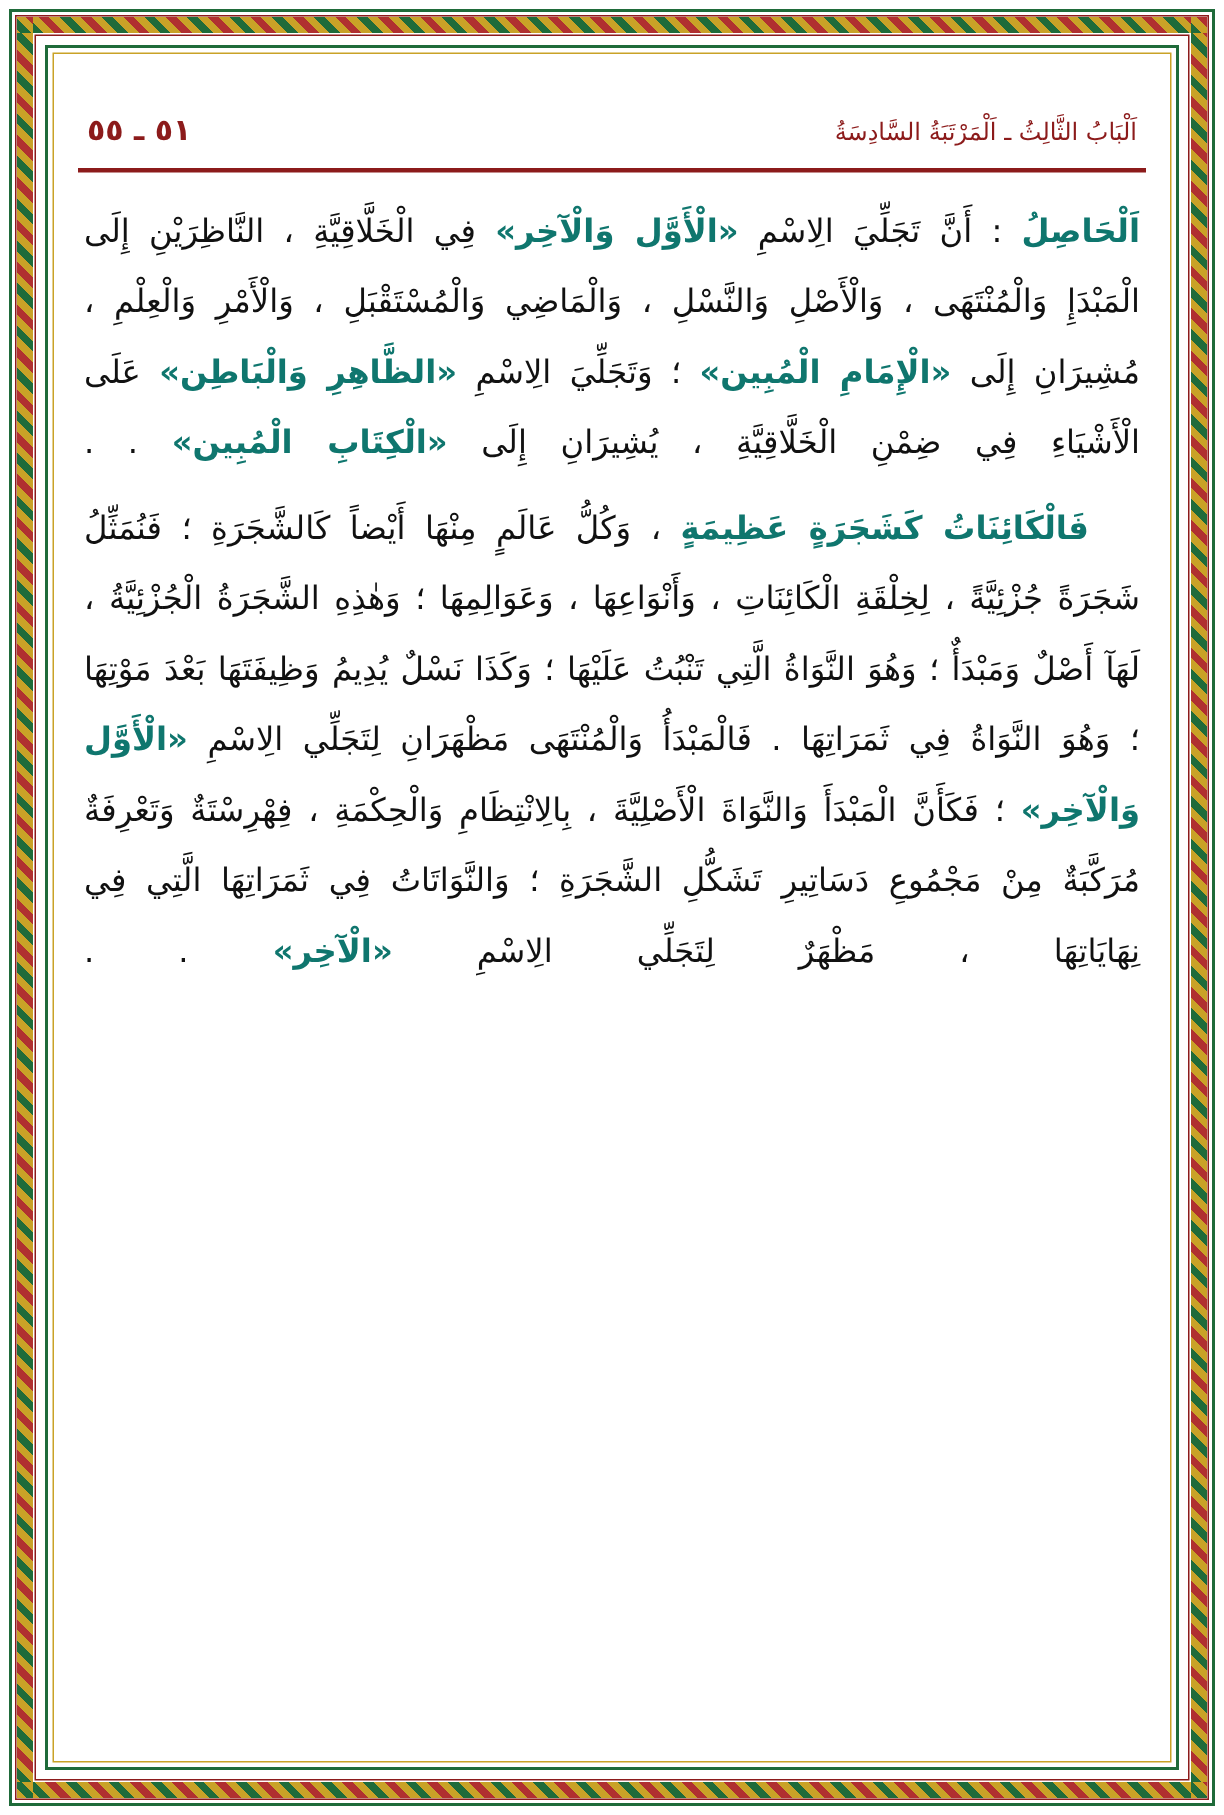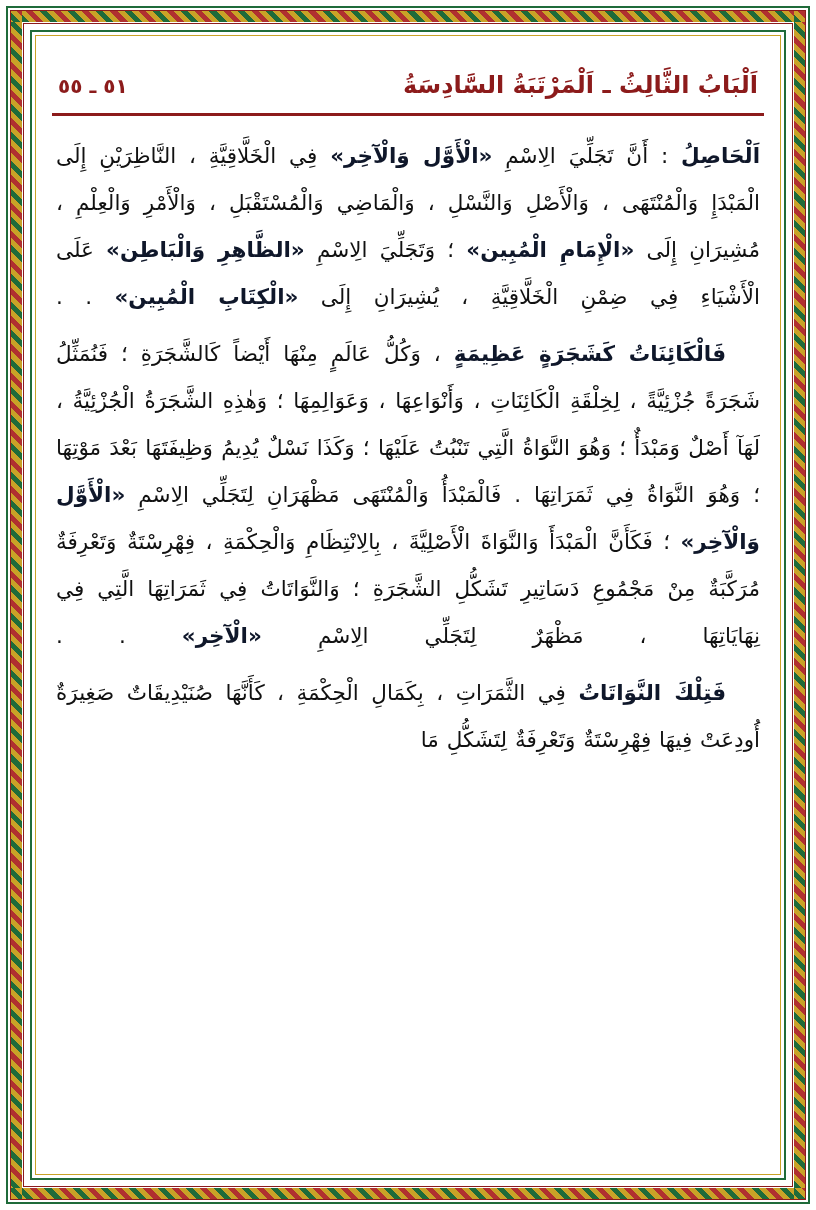--- a/index.html
+++ b/index.html
@@ -85,22 +85,22 @@
   .header {
     display: flex;
     flex-direction: row;
     align-items: baseline;
     justify-content: space-between;
     direction: rtl;
     padding: 14px 12px 6px 12px;
   }
   .header-title {
     color: #8c1b1b;
-    font-size: 24px;
-    font-weight: bold;
+    font-size: 16px;
+    font-weight: normal;
     letter-spacing: 0;
     white-space: nowrap;
   }
   .header-pages {
     color: #8c1b1b;
     font-size: 20px;
     font-weight: bold;
     white-space: nowrap;
     margin-right: 30px;
     margin-top: 12px;
@@ -125,21 +125,21 @@
     margin: 0 0 6px 0;
     text-indent: 0;
   }
   .para + .para {
     margin-top: 10px;
   }
   .para.indented {
     text-indent: 34px;
   }
   .em-red {
-    color: #0f172a;
+    color: #0f766e;
     font-weight: bold;
   }
   .last-line-free {
     text-align-last: right;
   }
 </style>
 </head>
 <body>
 
 <div class="page">
@@ -155,17 +155,16 @@
 
     <div class="header">
       <div class="header-title">اَلْبَابُ الثَّالِثُ ـ اَلْمَرْتَبَةُ السَّادِسَةُ</div>
       <div class="header-pages">٥١ ـ ٥٥</div>
     </div>
     <div class="header-rule"></div>
 
     <div class="body-text">
       <p class="para" id="para-0"><span class="em-red">اَلْحَاصِلُ</span><span> : أَنَّ تَجَلِّيَ الِاسْمِ </span><span class="em-red">«الْأَوَّل وَالْآخِر»</span><span> فِي الْخَلَّاقِيَّةِ ، النَّاظِرَيْنِ إِلَى الْمَبْدَإِ وَالْمُنْتَهَى ، وَالْأَصْلِ وَالنَّسْلِ ، وَالْمَاضِي وَالْمُسْتَقْبَلِ ، وَالْأَمْرِ وَالْعِلْمِ ، مُشِيرَانِ إِلَى </span><span class="em-red">«الْإِمَامِ الْمُبِين»</span><span> ؛ وَتَجَلِّيَ الِاسْمِ </span><span class="em-red">«الظَّاهِرِ وَالْبَاطِن»</span><span> عَلَى الْأَشْيَاءِ فِي ضِمْنِ الْخَلَّاقِيَّةِ ، يُشِيرَانِ إِلَى </span><span class="em-red">«الْكِتَابِ الْمُبِين»</span><span> . .</span></p>
       <p class="para indented" id="para-1"><span class="em-red">فَالْكَائِنَاتُ كَشَجَرَةٍ عَظِيمَةٍ</span><span> ، وَكُلُّ عَالَمٍ مِنْهَا أَيْضاً كَالشَّجَرَةِ ؛ فَنُمَثِّلُ شَجَرَةً جُزْئِيَّةً ، لِخِلْقَةِ الْكَائِنَاتِ ، وَأَنْوَاعِهَا ، وَعَوَالِمِهَا ؛ وَهٰذِهِ الشَّجَرَةُ الْجُزْئِيَّةُ ، لَهَآ أَصْلٌ وَمَبْدَأٌ ؛ وَهُوَ النَّوَاةُ الَّتِي تَنْبُتُ عَلَيْهَا ؛ وَكَذَا نَسْلٌ يُدِيمُ وَظِيفَتَهَا بَعْدَ مَوْتِهَا ؛ وَهُوَ النَّوَاةُ فِي ثَمَرَاتِهَا . فَالْمَبْدَأُ وَالْمُنْتَهَى مَظْهَرَانِ لِتَجَلِّي الِاسْمِ </span><span class="em-red">«الْأَوَّل وَالْآخِر»</span><span> ؛ فَكَأَنَّ الْمَبْدَأَ وَالنَّوَاةَ الْأَصْلِيَّةَ ، بِالِانْتِظَامِ وَالْحِكْمَةِ ، فِهْرِسْتَةٌ وَتَعْرِفَةٌ مُرَكَّبَةٌ مِنْ مَجْمُوعِ دَسَاتِيرِ تَشَكُّلِ الشَّجَرَةِ ؛ وَالنَّوَاتَاتُ فِي ثَمَرَاتِهَا الَّتِي فِي نِهَايَاتِهَا ، مَظْهَرٌ لِتَجَلِّي الِاسْمِ </span><span class="em-red">«الْآخِر»</span><span> . .</span></p>
-      <p class="para indented last-line-free" id="para-2"><span class="em-red">فَتِلْكَ النَّوَاتَاتُ</span><span> فِي الثَّمَرَاتِ ، بِكَمَالِ الْحِكْمَةِ ، كَأَنَّهَا صُنَيْدِيقَاتٌ صَغِيرَةٌ أُودِعَتْ فِيهَا فِهْرِسْتَةٌ وَتَعْرِفَةٌ لِتَشَكُّلِ مَا</span></p>
     </div>
 
   </div>
 </div>
 
 </body></html>

